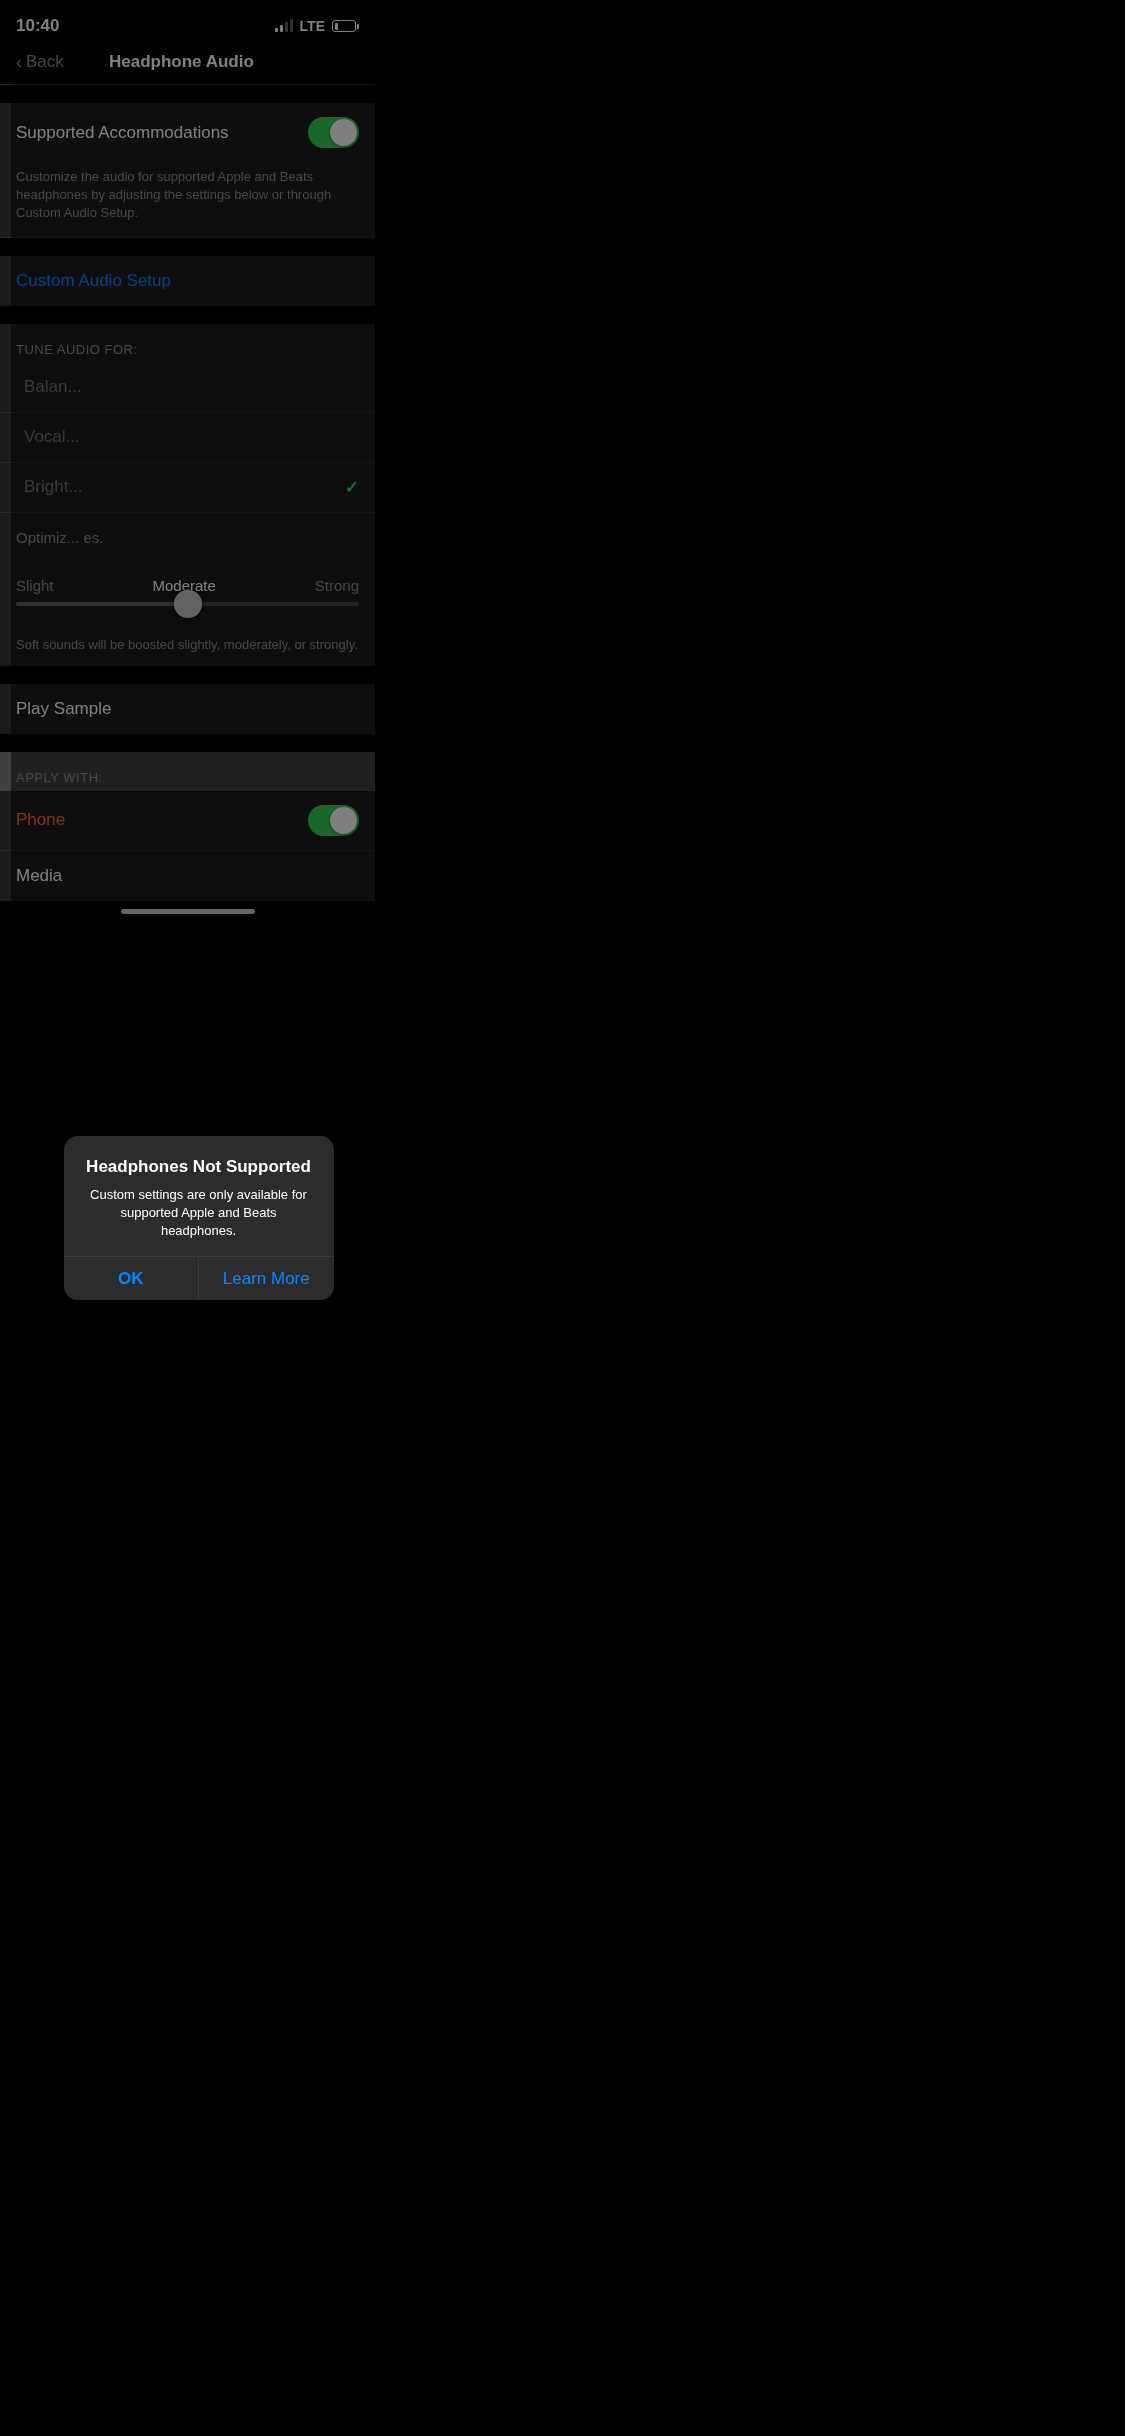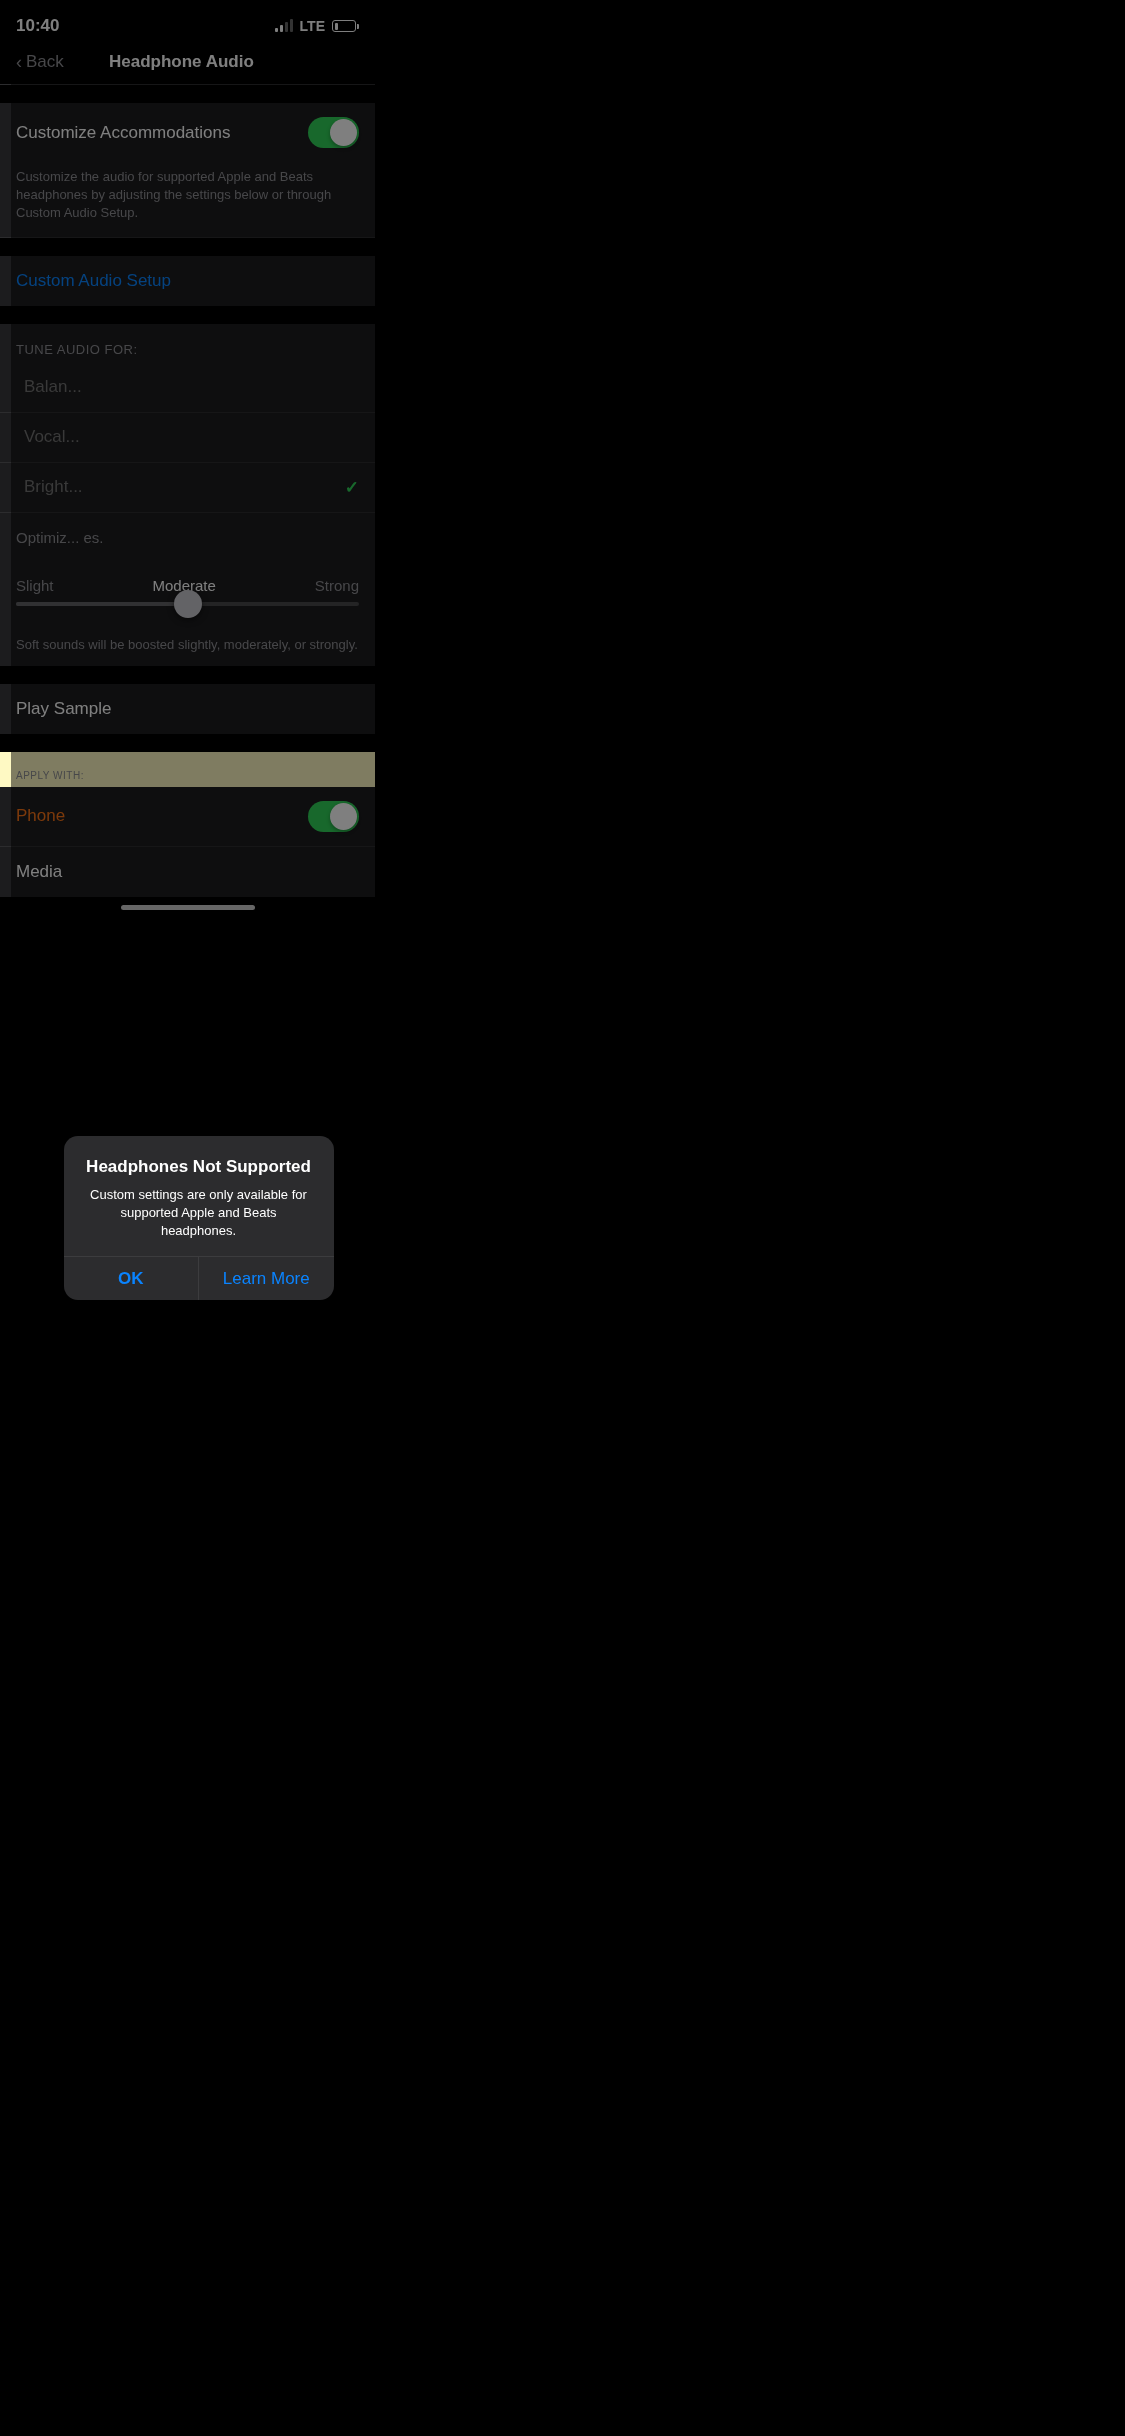--- a/index.html
+++ b/index.html
@@ -295,25 +295,25 @@
       align-items: center;
     }
 
     .play-sample-text {
       font-size: 17px;
       color: #fff;
     }
 
     .apply-section-header {
       padding: 18px 16px 6px;
-      font-size: 10px;
+      font-size: 13px;
       color: #8e8e93;
       text-transform: uppercase;
       letter-spacing: 0.5px;
-      background: #fef9c3;
+      background: #404040;
     }
 
     .phone-row {
       background: #1c1c1e;
       padding: 14px 16px;
       display: flex;
       align-items: center;
       justify-content: space-between;
       min-height: 50px;
       border-bottom: 1px solid #2c2c2e;
@@ -455,21 +455,21 @@
   </div>
   <div class="nav-title">Headphone Audio</div>
 </div>
 
 <div class="settings-content">
 
   <div style="height:1px; background:#2c2c2e;"></div>
   <div style="height:18px; background:#000;"></div>
 
   <div class="settings-row">
-    <span class="settings-row-label">Customize Accommodations</span>
+    <span class="settings-row-label">Supported Accommodations</span>
     <div class="toggle-switch">
       <div class="toggle-knob"></div>
     </div>
   </div>
 
   <div class="description-text">Customize the audio for supported Apple and Beats headphones by adjusting the settings below or through Custom Audio Setup.</div>
 
   <div style="height:1px; background:#2c2c2e;"></div>
   <div style="height:18px; background:#000;"></div>
 

